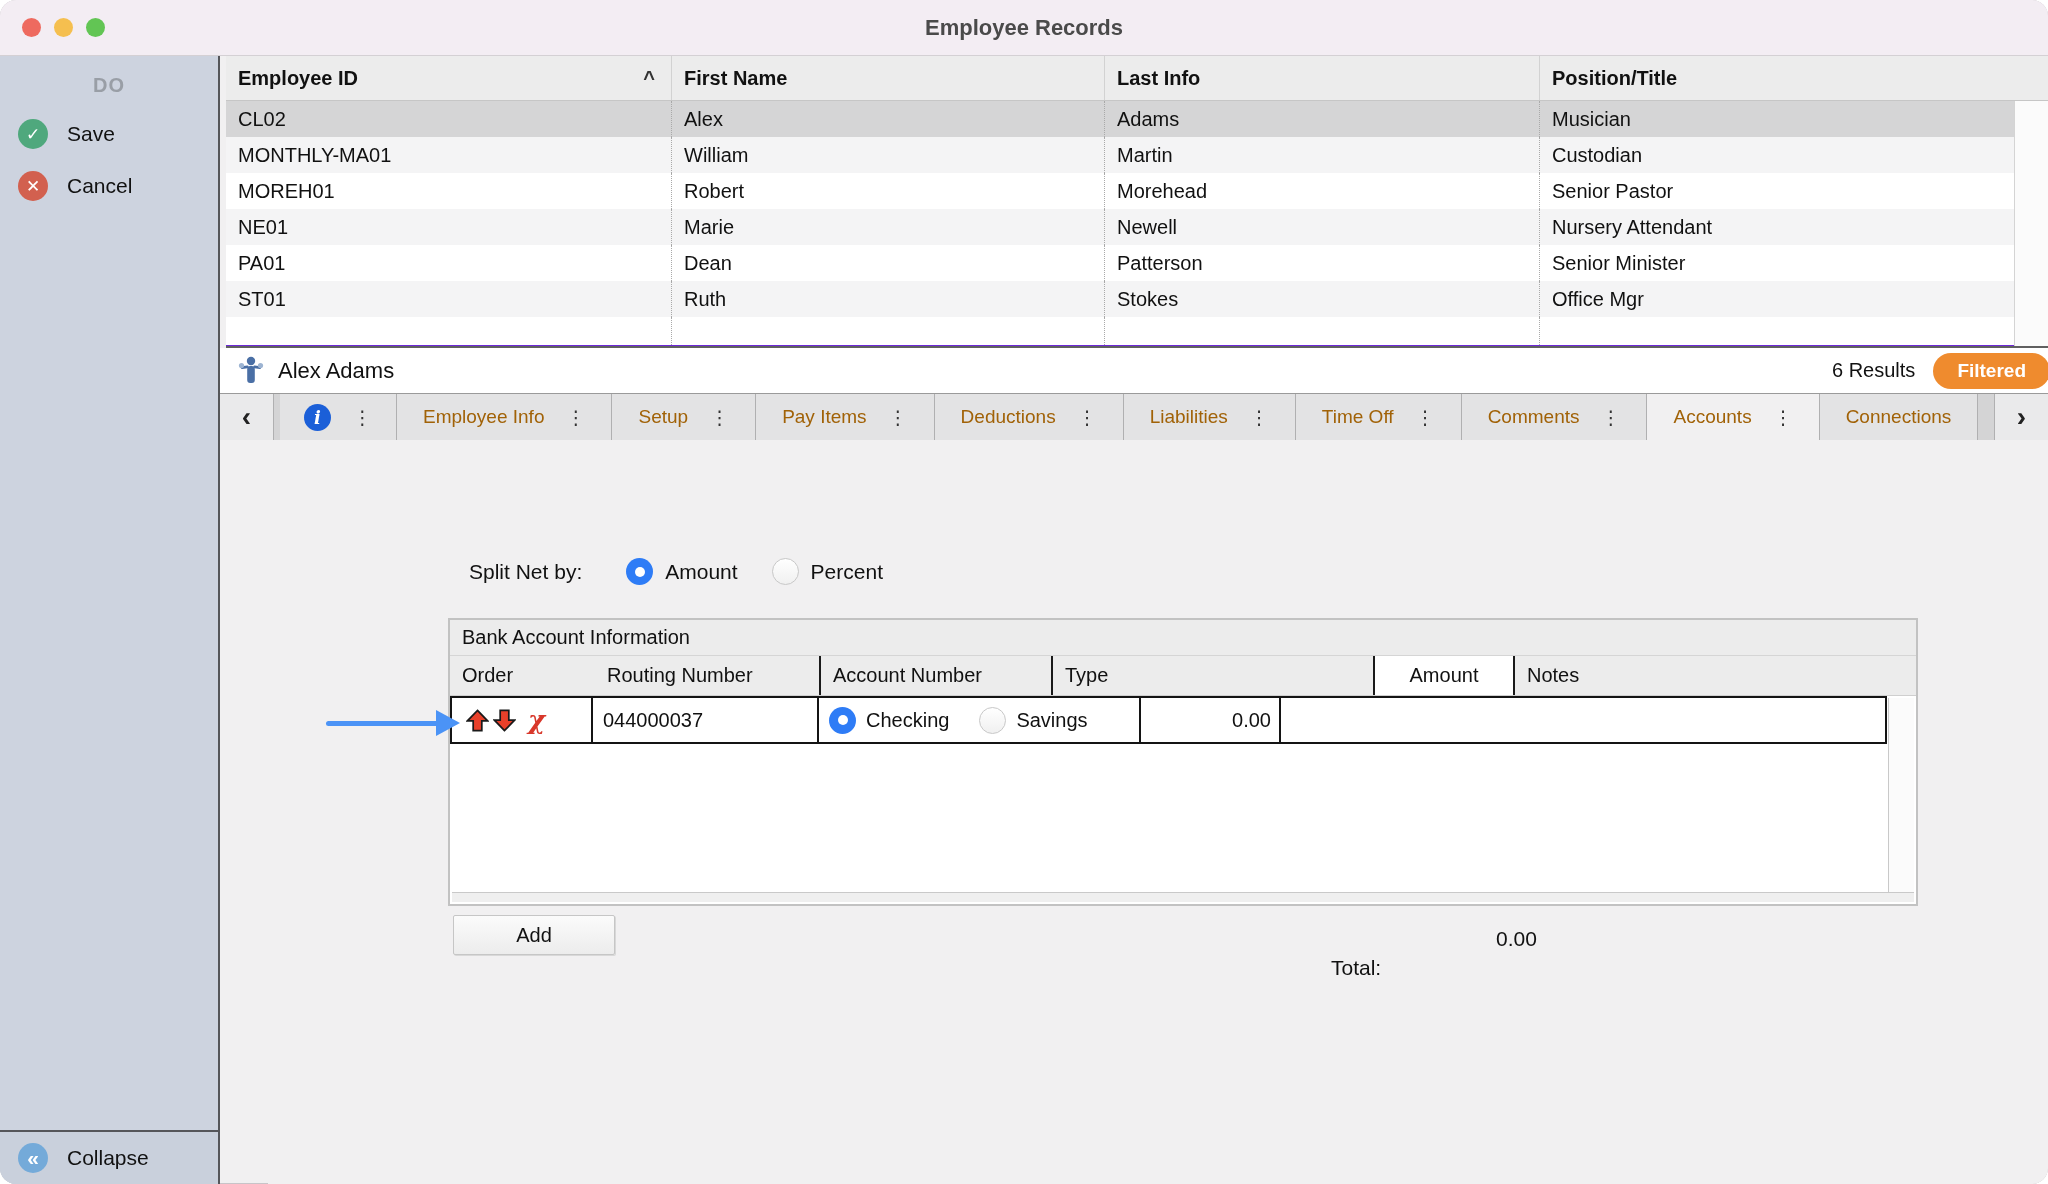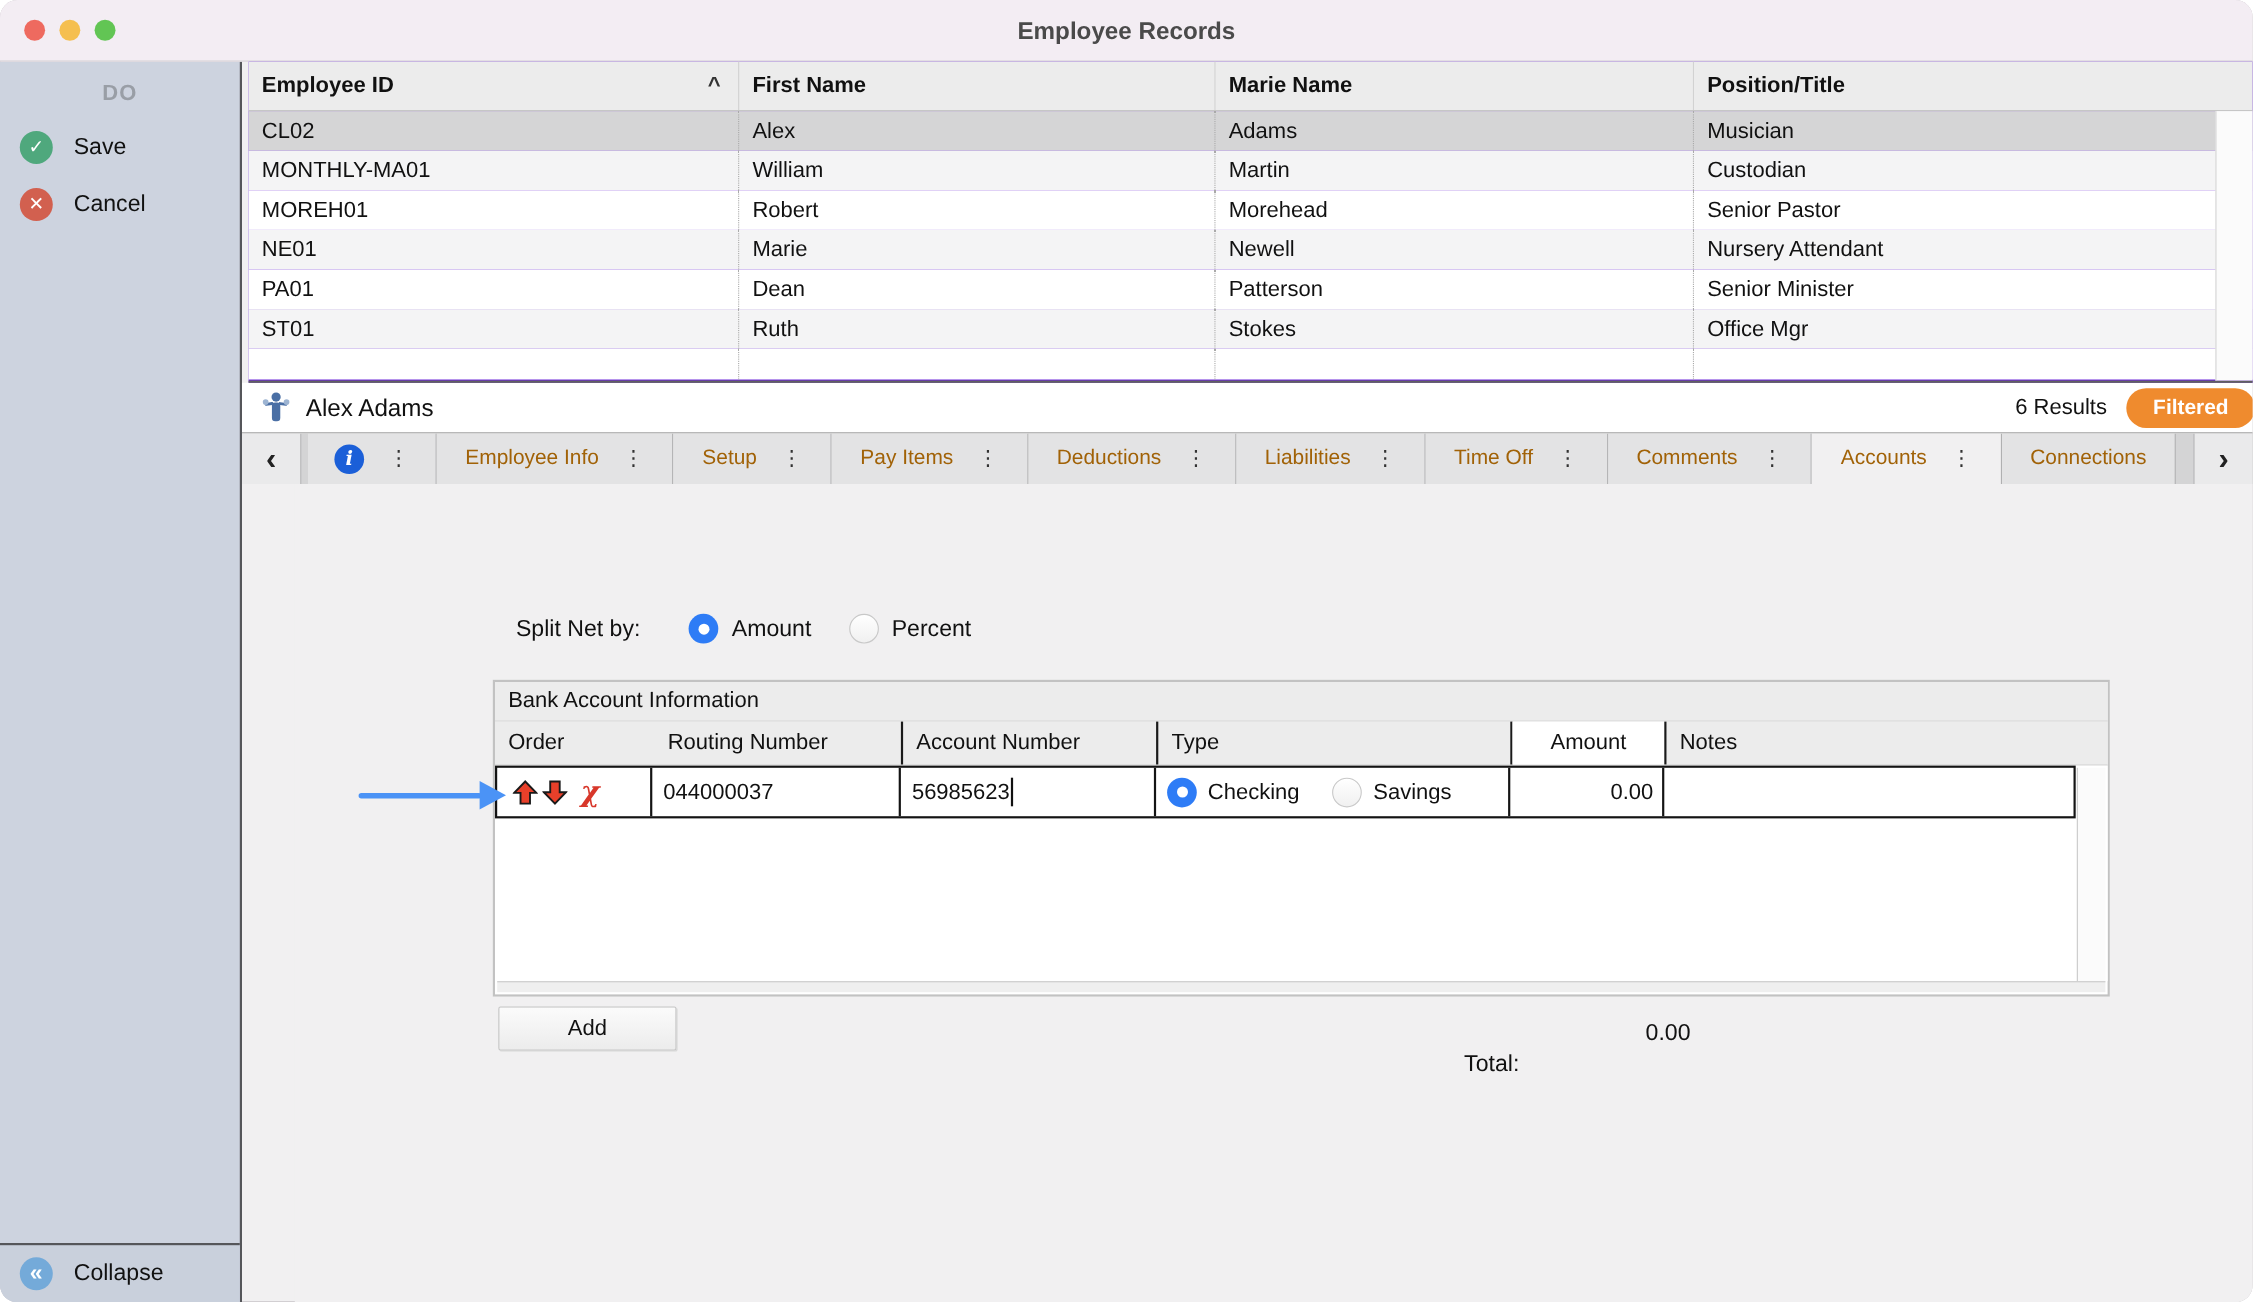--- a/index.html
+++ b/index.html
@@ -151,21 +151,21 @@
       <div class="emp-table">
         <div class="emp-header" id="empHeader">
             <div class="ehcell col0">
               <span>Employee ID</span>
               <span class="sort">^</span>
             </div>
             <div class="ehcell col1">
               <span>First Name</span>
             </div>
             <div class="ehcell col2">
-              <span>Marie Name</span>
+              <span>Last Info</span>
             </div>
             <div class="ehcell col3">
               <span>Position/Title</span>
             </div>
           </div>
         <div id="empBody">
             <div class="erow sel">
               <div class="ecell col0">CL02</div>
               <div class="ecell col1">Alex</div>
               <div class="ecell col2">Adams</div>
@@ -308,24 +308,20 @@
                 <span style="display:flex;">
                   <svg width="23" height="23" viewBox="0 0 16 16">
                       <path d="M8 15 L1 7.8 H5 V1 H11 V7.8 H15 Z" fill="#e8402a" stroke="#1a1a1a" stroke-width="1.2"></path>
                     </svg>
                 </span>
                 <span class="chi">χ</span>
               </div>
               <div class="bcell c-rout">
                 <span>044000037</span>
               </div>
-              <div class="bcell c-acct">
-                <span>56985623</span>
-                  <span class="caret-bar"></span>
-              </div>
               <div class="bcell c-type" id="typeRadios">
                   <span class="radio-opt">
                     <span class="rb on"></span>
                     <span class="olabel">Checking</span>
                   </span>
                   <span class="radio-opt">
                     <span class="rb"></span>
                     <span class="olabel">Savings</span>
                   </span>
                 </div>

